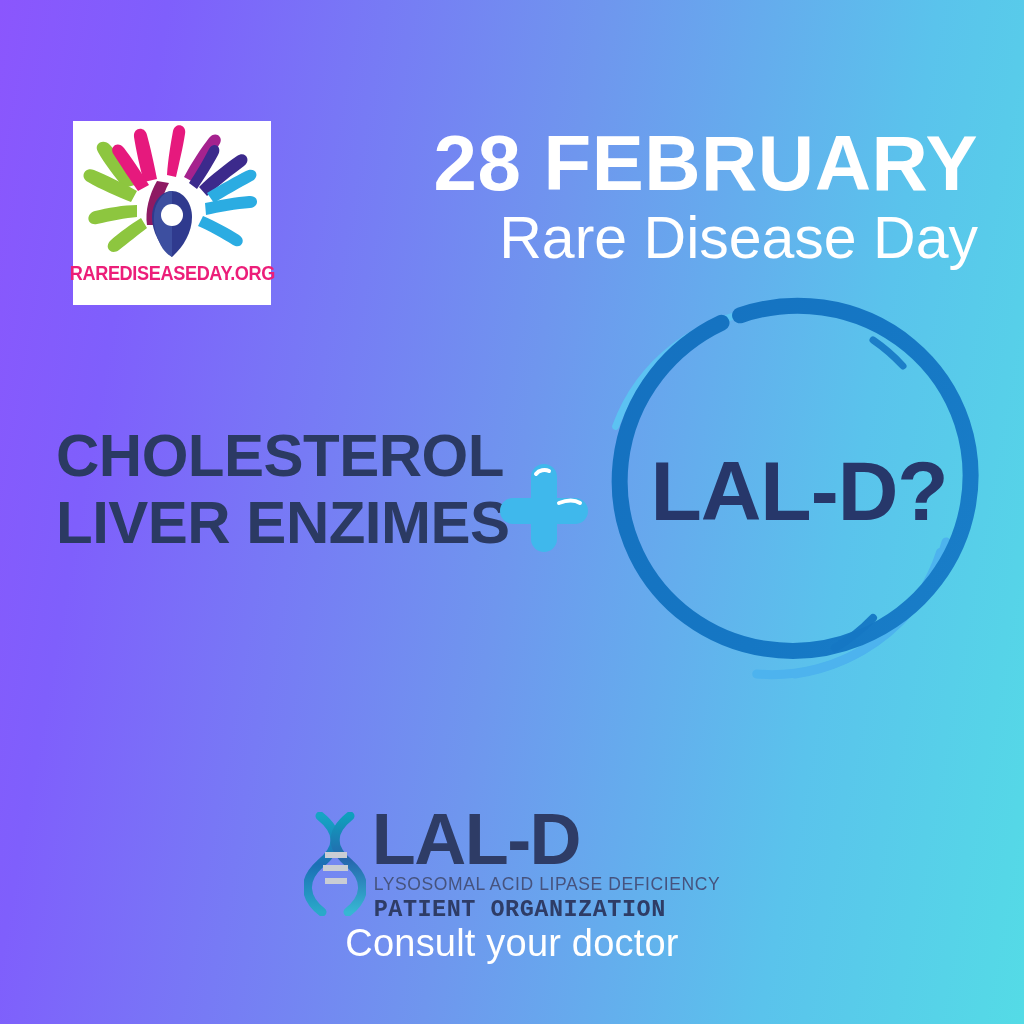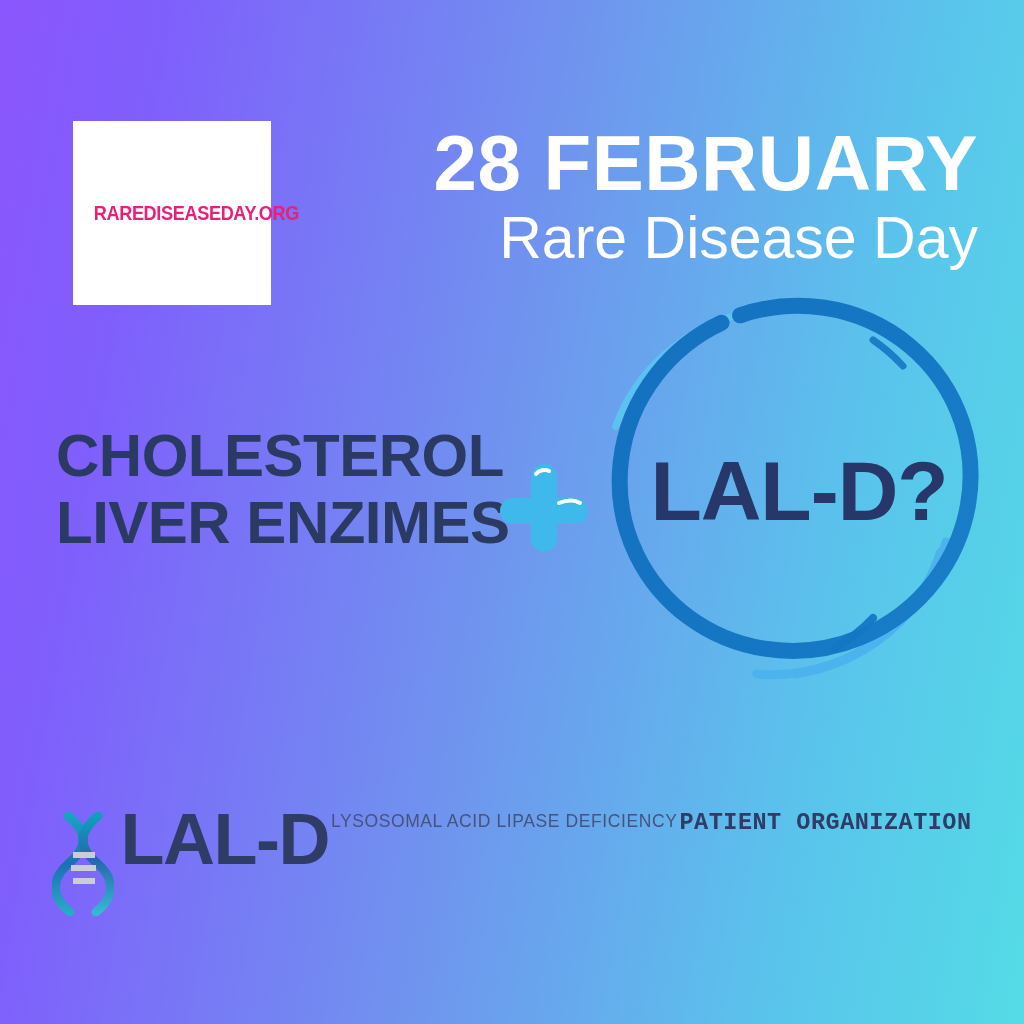--- a/index.html
+++ b/index.html
@@ -17,24 +17,23 @@
     overflow:hidden;
   }
 
   
   #rdd-logo {
     position:absolute;
     left:73px; top:121px;
     width:198px; height:184px;
     background:#ffffff;
     display:flex;
-    flex-direction:row;
+    flex-direction:column;
     align-items:center;
     justify-content:flex-start;
-    gap:13px;
   }
   #rdd-hands { position:relative; width:186px; height:138px; margin-top:4px; }
   #rdd-hands svg { width:100%; height:100%; display:block; }
   #rdd-url {
     color:#ec1e79;
     font-weight:bold;
     font-size:19.5px;
     letter-spacing:-0.4px;
     transform:scaleX(0.93);
     white-space:nowrap;
@@ -118,21 +117,21 @@
   #footer-logo {
     position:absolute;
     left:0; top:808px;
     width:1024px;
     display:flex;
     align-items:flex-start;
     justify-content:center;
   }
   #dna-icon { width:62px; height:104px; flex:0 0 auto; margin-top:4px; }
   #dna-icon svg { width:100%; height:100%; display:block; }
-  #footer-words { margin-left:6px; display:flex; flex-direction:row; }
+  #footer-words { margin-left:6px; display:flex; flex-direction:column; }
   #footer-lald {
     color:#2e3c66;
     font-weight:bold;
     font-size:72px;
     line-height:0.88;
     letter-spacing:-1.5px;
     white-space:nowrap;
   }
   #footer-sub1 {
     color:#46537e;
@@ -277,14 +276,15 @@
         <rect x="21" y="66" width="22" height="6" fill="#c9cdd4"></rect>
       </svg>
     </div>
     <div id="footer-words">
       <div id="footer-lald">LAL-D</div>
       <div id="footer-sub1">LYSOSOMAL ACID LIPASE DEFICIENCY</div>
       <div id="footer-sub2">PATIENT ORGANIZATION</div>
     </div>
   </div>
 
+  <div id="cta">Consult your doctor</div>
 
 </div>
 
 </body></html>

